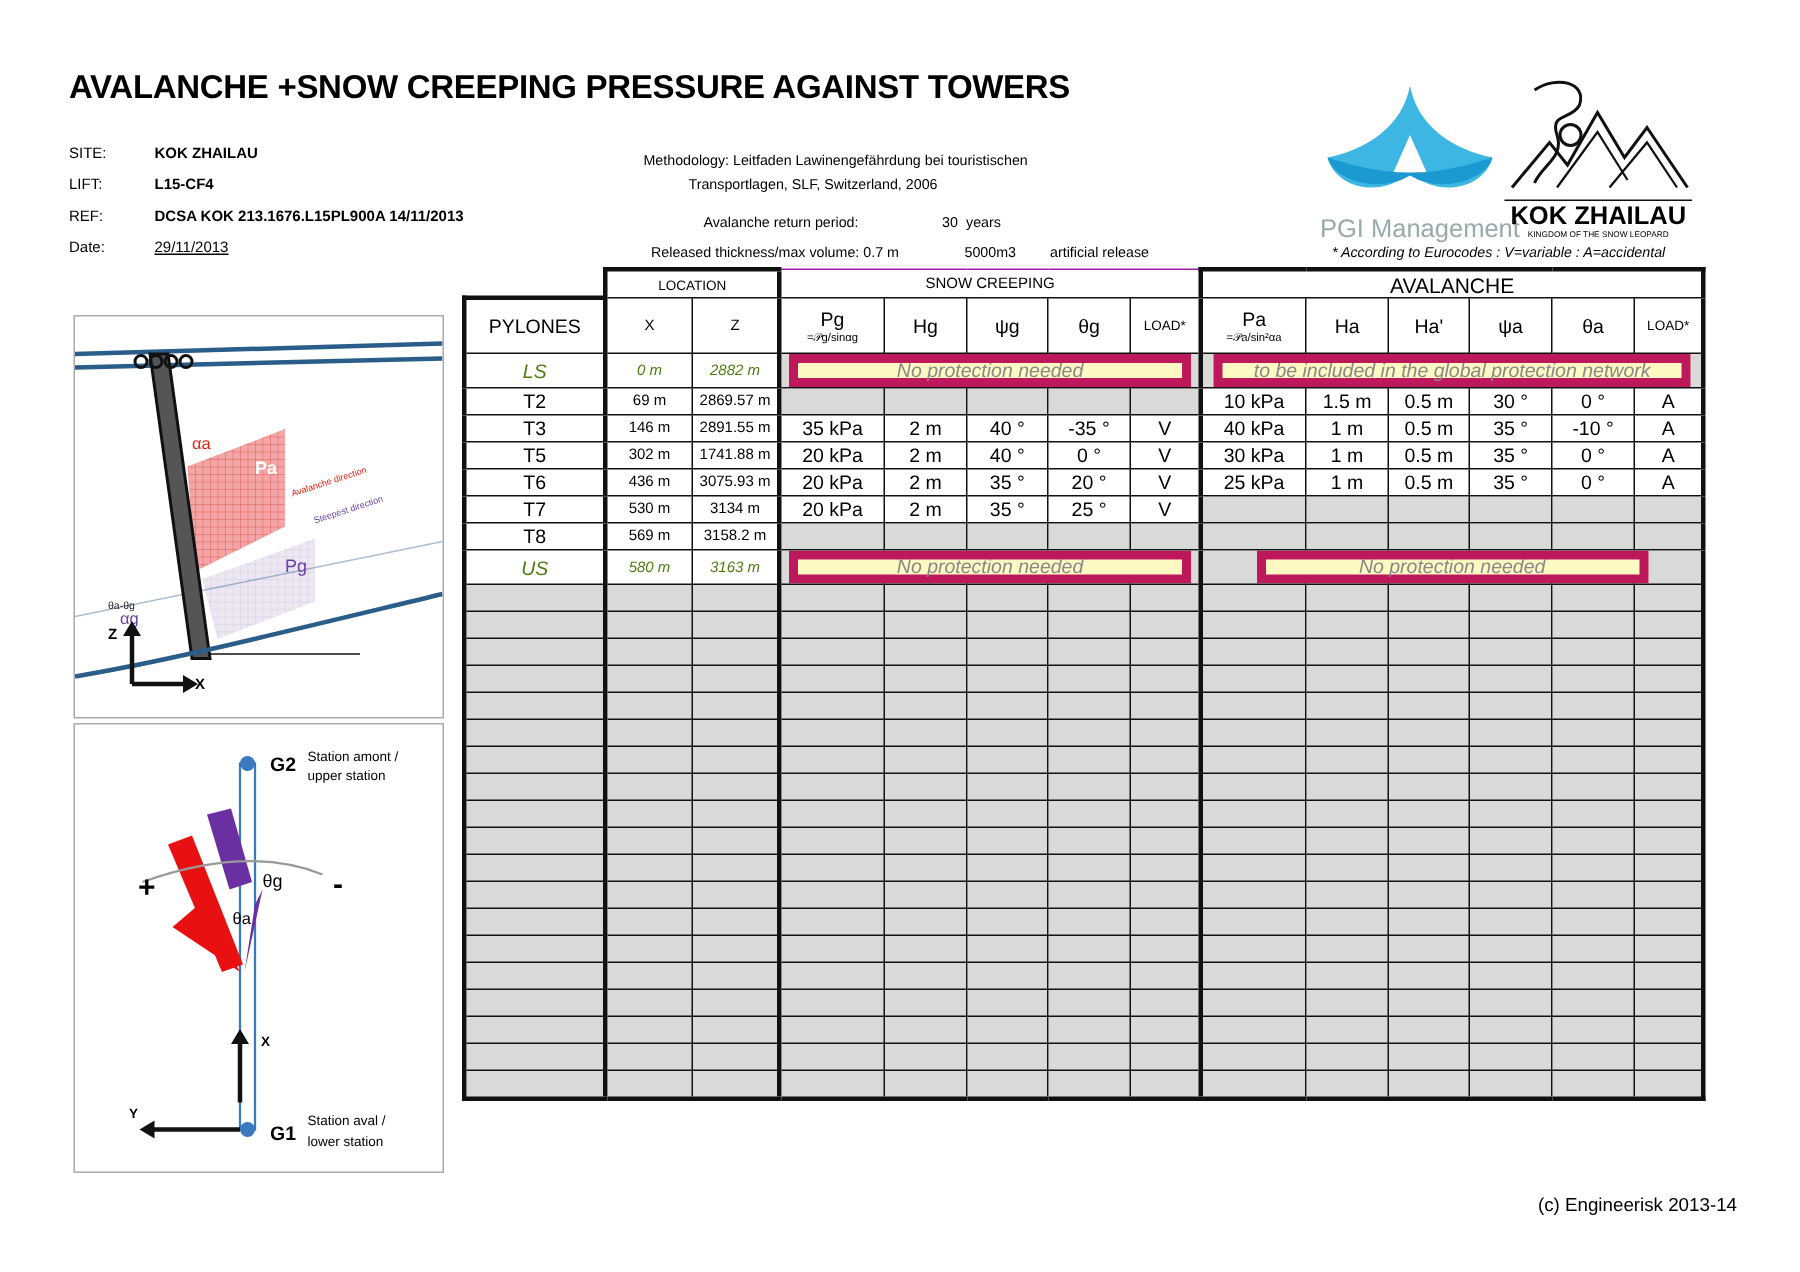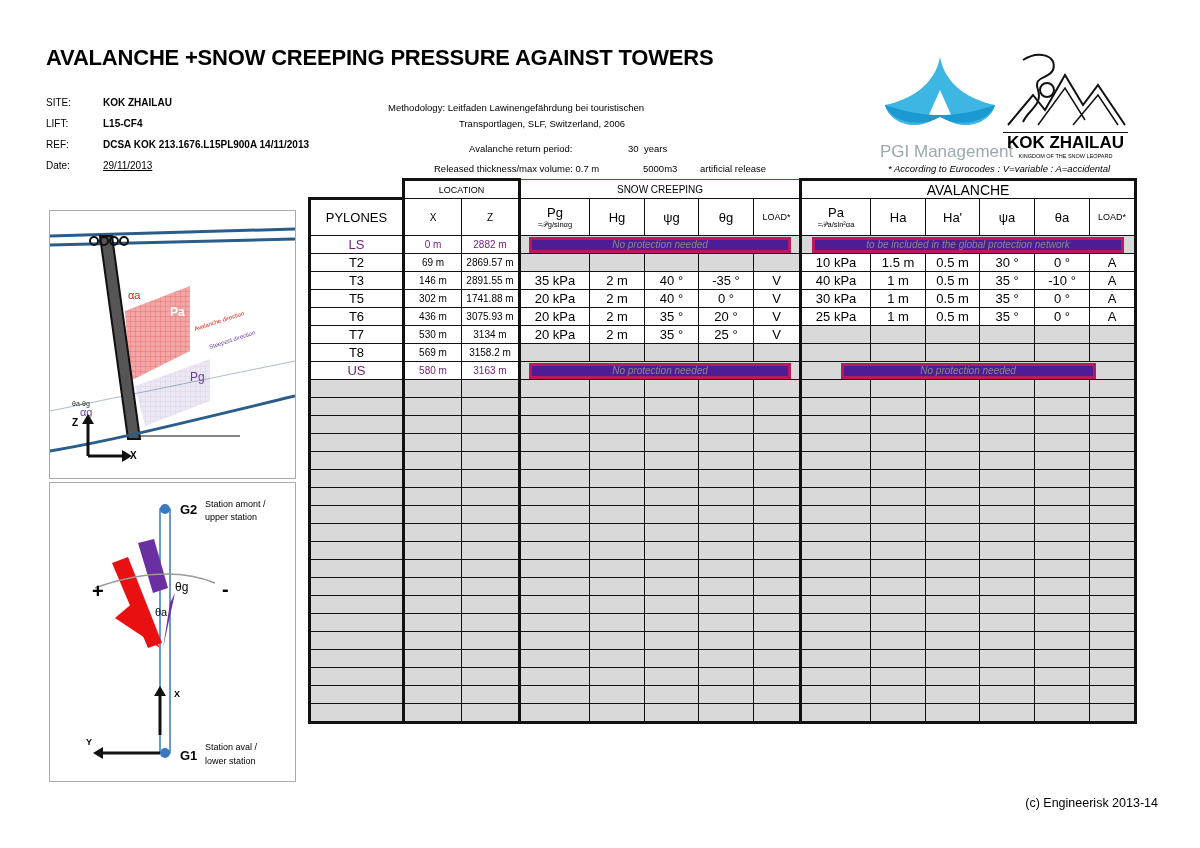--- a/index.html
+++ b/index.html
@@ -19,22 +19,22 @@
   .thick-l{border-left:3px solid #111;}
   .thick-r{border-right:3px solid #111;margin-top:28px;}
   .grey{background:#d9d9d9;}
   .white{background:#fff;}
   .hdr-top td{height:17px;}
   .hdr-main td{height:35px;}
   .big{font-size:13px;}
   .small{font-size:9px;}
   .tiny{font-size:7.5px;}
   .xs{font-size:10px;}
-  .ital-grey{color:#701a75;}
-  .banner{display:block;margin:0 auto;background:#4c1d95;border:3px solid #be185d;color:#888;font-style:italic;font-size:10px;line-height:10px;width:92%;}
+  .ital-grey{color:#4d7c0f;font-style:italic;}
+  .banner{display:block;margin:0 auto;background:#fef9c3;border:6px solid #be185d;color:#888;font-style:italic;font-size:13px;line-height:10px;width:92%;}
   .noborder{border:none !important;background:transparent;}
   .panel{position:absolute;border:1px solid #aaa;background:#fff;}
   #copyright{right:42px;top:796px;font-size:12.5px;}
 </style>
 </head>
 <body>
 
 <div id="title" class="abs">AVALANCHE +SNOW CREEPING PRESSURE AGAINST TOWERS</div>
 
 <div class="meta-row" style="top:97px">
@@ -43,21 +43,21 @@
 <div class="meta-row" style="top:118px">
   <span class="lbl">LIFT:</span><span class="val">L15-CF4</span>
 </div>
 <div class="meta-row" style="top:139px">
   <span class="lbl">REF:</span><span class="val">DCSA KOK 213.1676.L15PL900A 14/11/2013</span>
 </div>
 <div class="meta-row" style="top:160px">
   <span class="lbl">Date:</span><span class="val norm">29/11/2013</span>
 </div>
 
-<div class="abs method" style="left:388px;top:102px">Methodology: Leitfaden Lawinengefährdung bei touristischen</div>
+<div class="abs method" style="left:429px;top:102px">Methodology: Leitfaden Lawinengefährdung bei touristischen</div>
 <div class="abs method" style="left:459px;top:118px">Transportlagen, SLF, Switzerland, 2006</div>
 <div class="abs method" style="left:469px;top:143px">Avalanche return period:</div>
 <div class="abs method" style="left:628px;top:143px">30</div>
 <div class="abs method" style="left:644px;top:143px">years</div>
 <div class="abs method" style="left:434px;top:163px">Released thickness/max volume: 0.7 m</div>
 <div class="abs method" style="left:643px;top:163px">5000m3</div>
 <div class="abs method" style="left:700px;top:163px">artificial release</div>
 
 <div class="abs" style="left:880px;top:55px;width:120px;height:100px">
   <svg width="120" height="80" viewBox="0 0 120 80">

